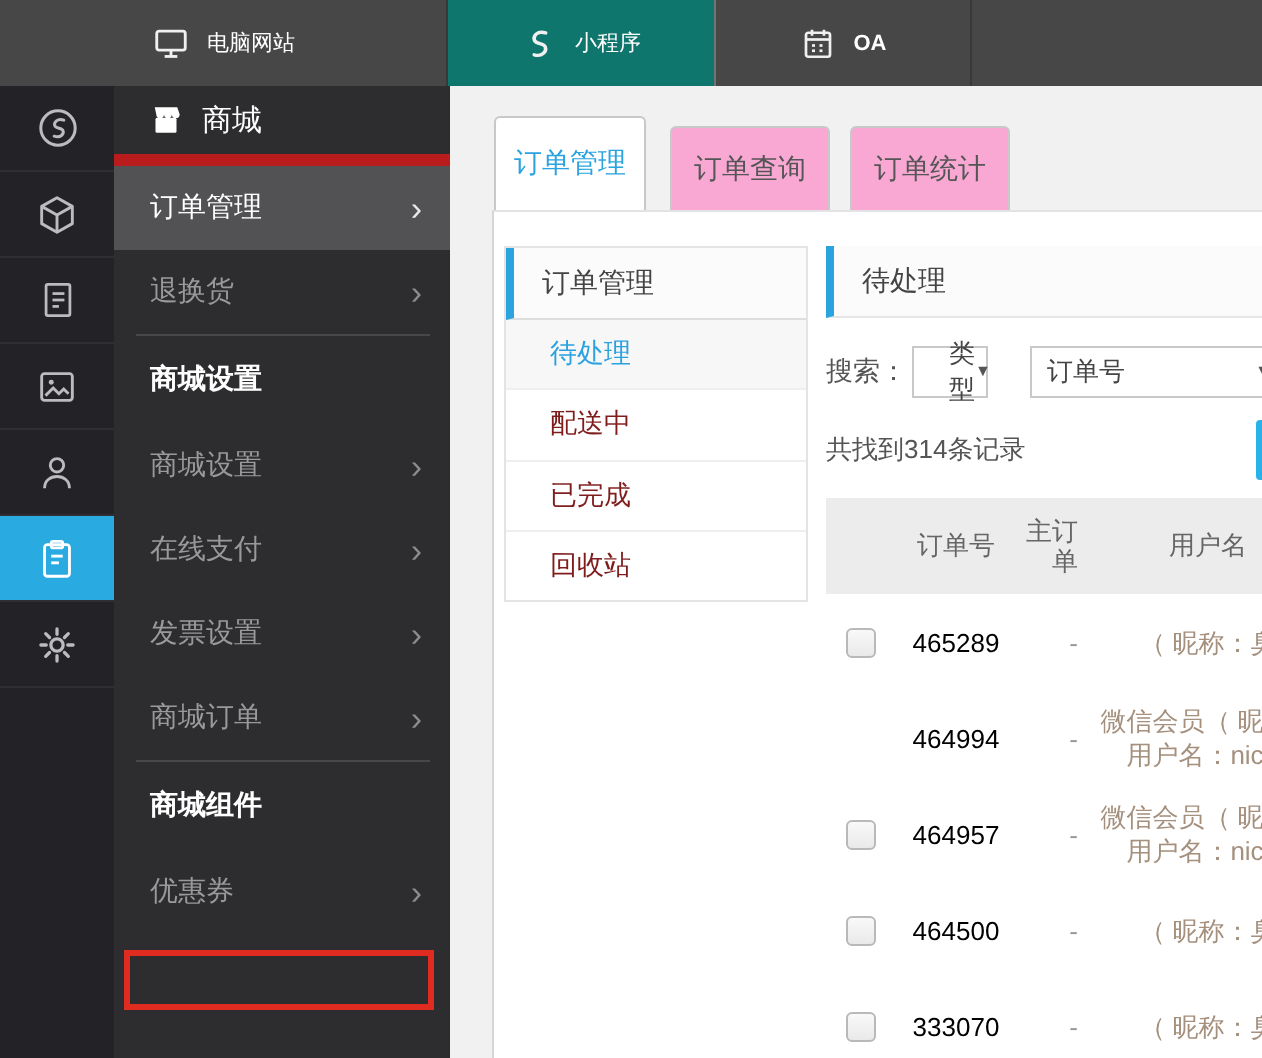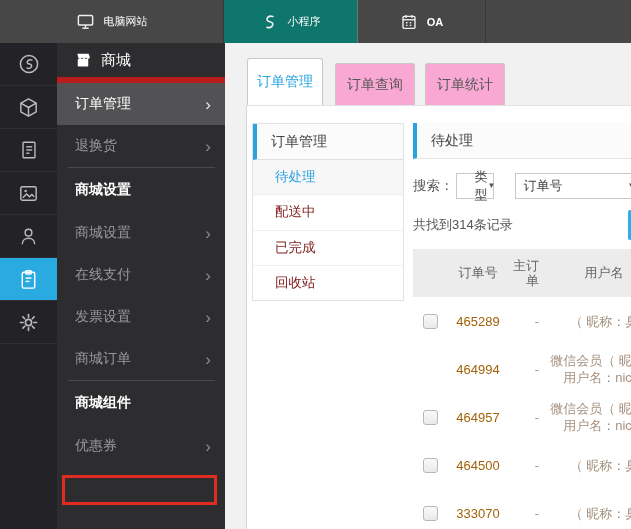--- a/index.html
+++ b/index.html
@@ -71,21 +71,21 @@
   .otable { margin-top:9px; }
   .thead { height:48px; background:#ececec; display:flex; align-items:center; font-size:13px; color:#666; }
   .trow { height:48px; display:flex; align-items:center; font-size:13px; }
   .col-cb { width:34px; display:flex; justify-content:center; }
   .col-no { width:62px; text-align:center; }
   .col-mo { width:30px; text-align:right; line-height:15px; }
   .col-user { width:170px; margin-left:-20px; text-align:center; line-height:17px; }
   .thead .col-user { line-height:16px; }
   .checkbox { width:15px; height:15px; border:1px solid #b9b9b9; border-radius:3px;
     background:linear-gradient(#f9f9f9,#e9e9e9); cursor:pointer; }
-  .order-link { color:#a16207; text-decoration:none; cursor:pointer;margin-top:37px; }
+  .order-link { color:#000000; text-decoration:none; cursor:pointer;margin-top:37px; }
   .dash { color:#999; }
   .user-cell { color:#a5907e; }
 </style>
 </head>
 <body>
 
 <div class="topbar">
   <div class="top-tab tt1">
     <span class="ticon">
       <svg width="19" height="19" viewBox="0 0 24 24" fill="none" stroke="currentColor" stroke-width="1.8">

